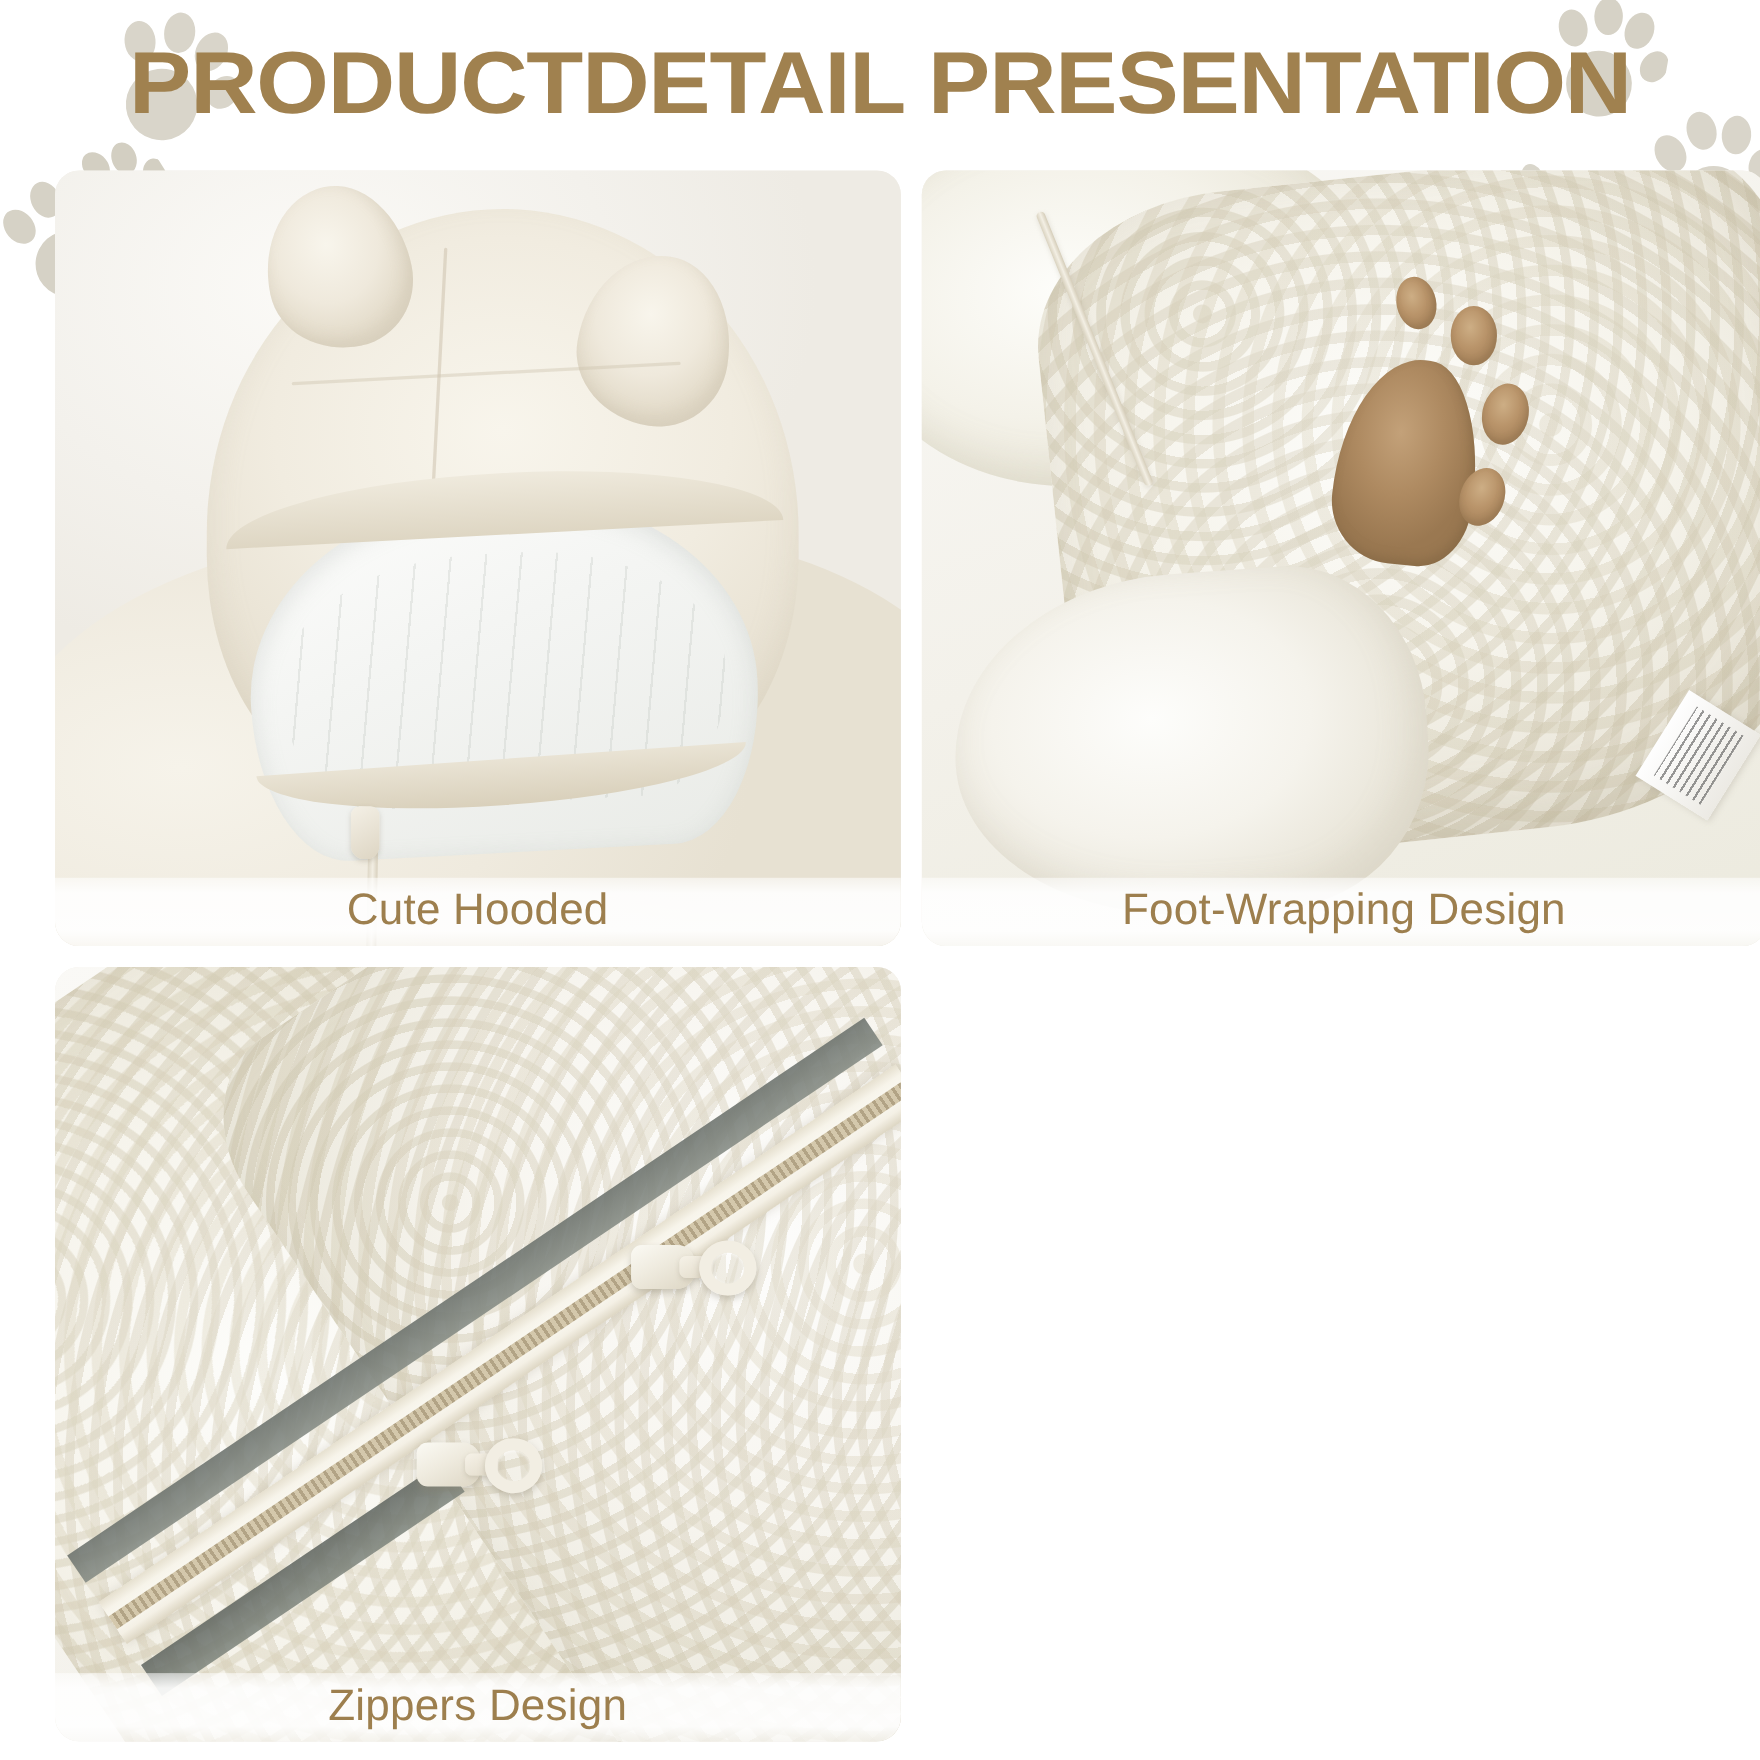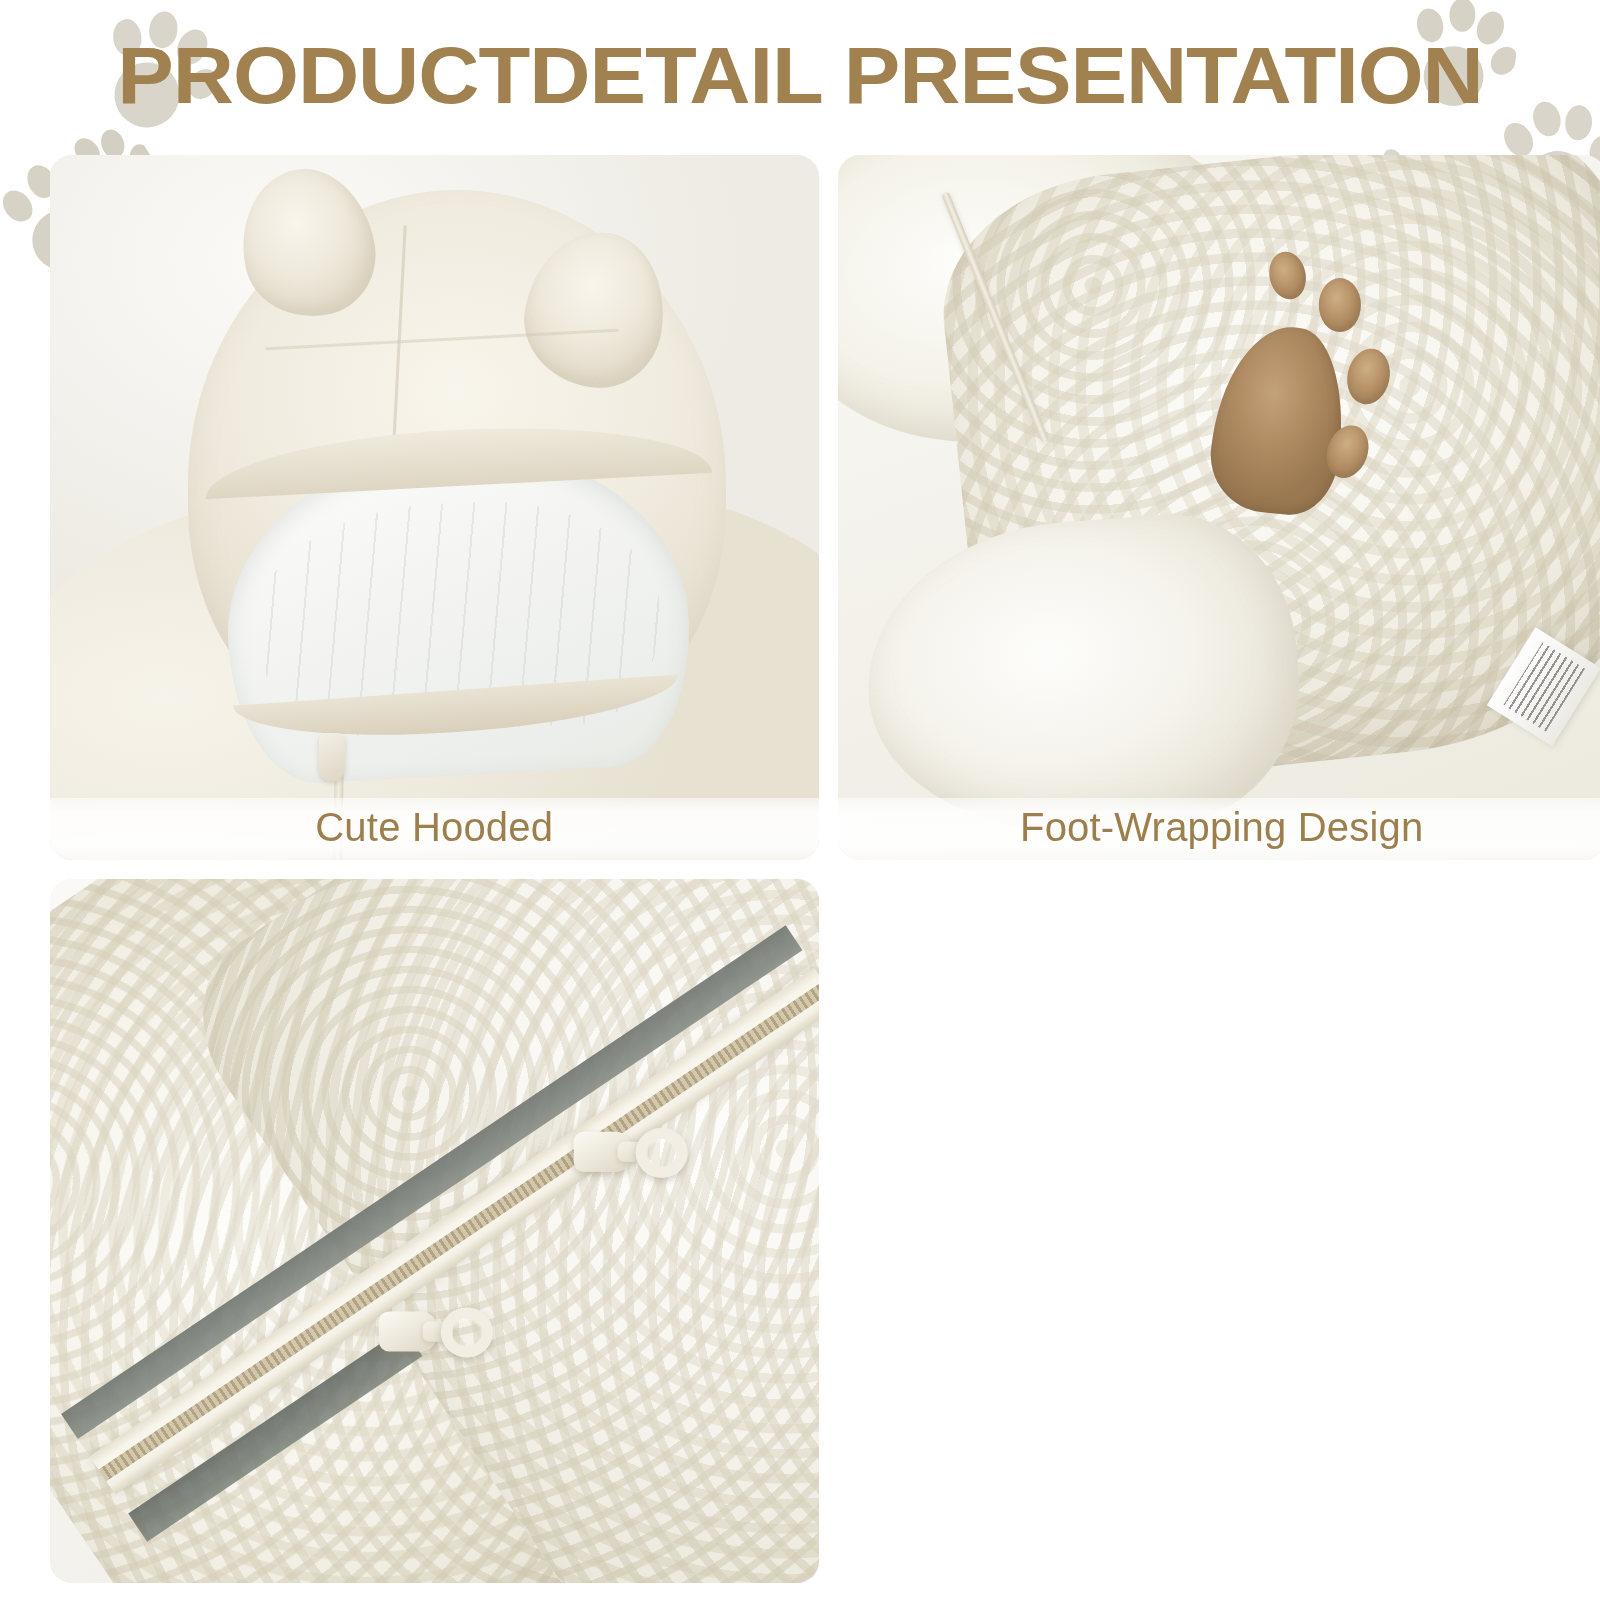--- a/index.html
+++ b/index.html
@@ -491,15 +491,18 @@
             <div class="neck"></div>
             <div class="ring"></div>
         </div>
         <div class="puller puller2">
           <div class="body"></div>
             <div class="neck"></div>
             <div class="ring"></div>
         </div>
       </div>
     </div>
+    <div class="caption-bar">
+      <span class="caption-text">Zippers Design</span>
+    </div>
   </div>
 
 </div>
 
 </body></html>

